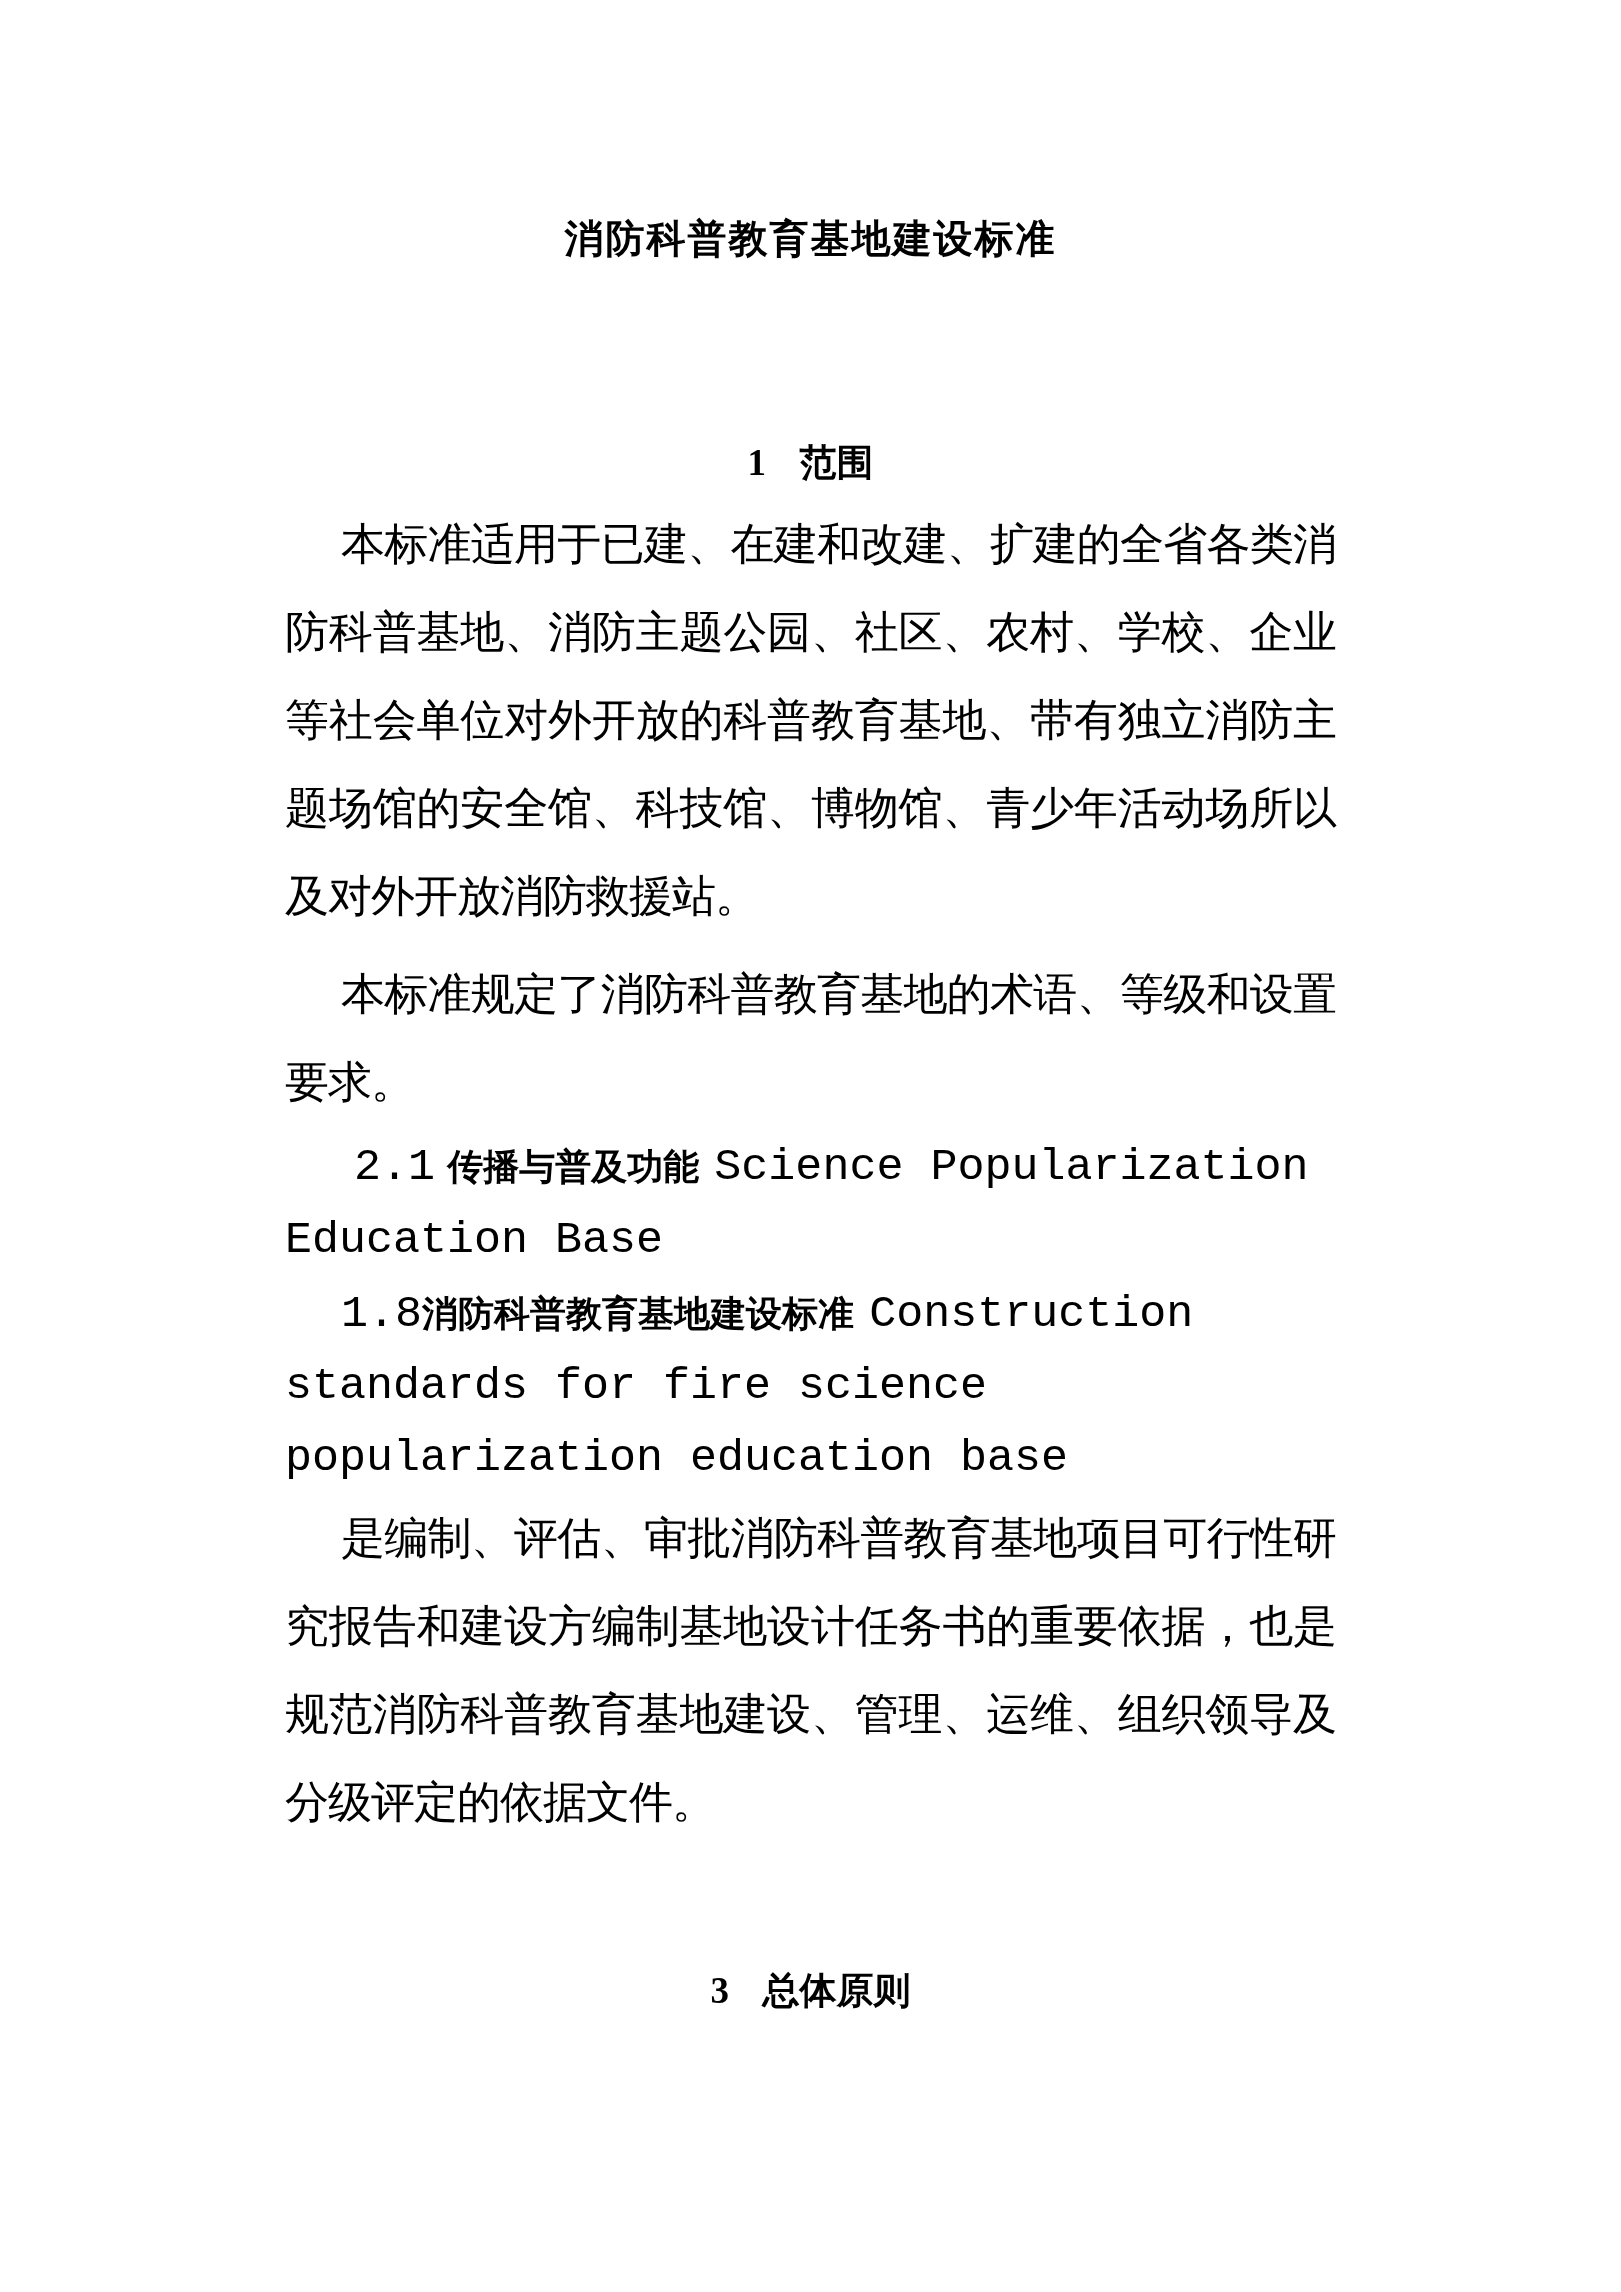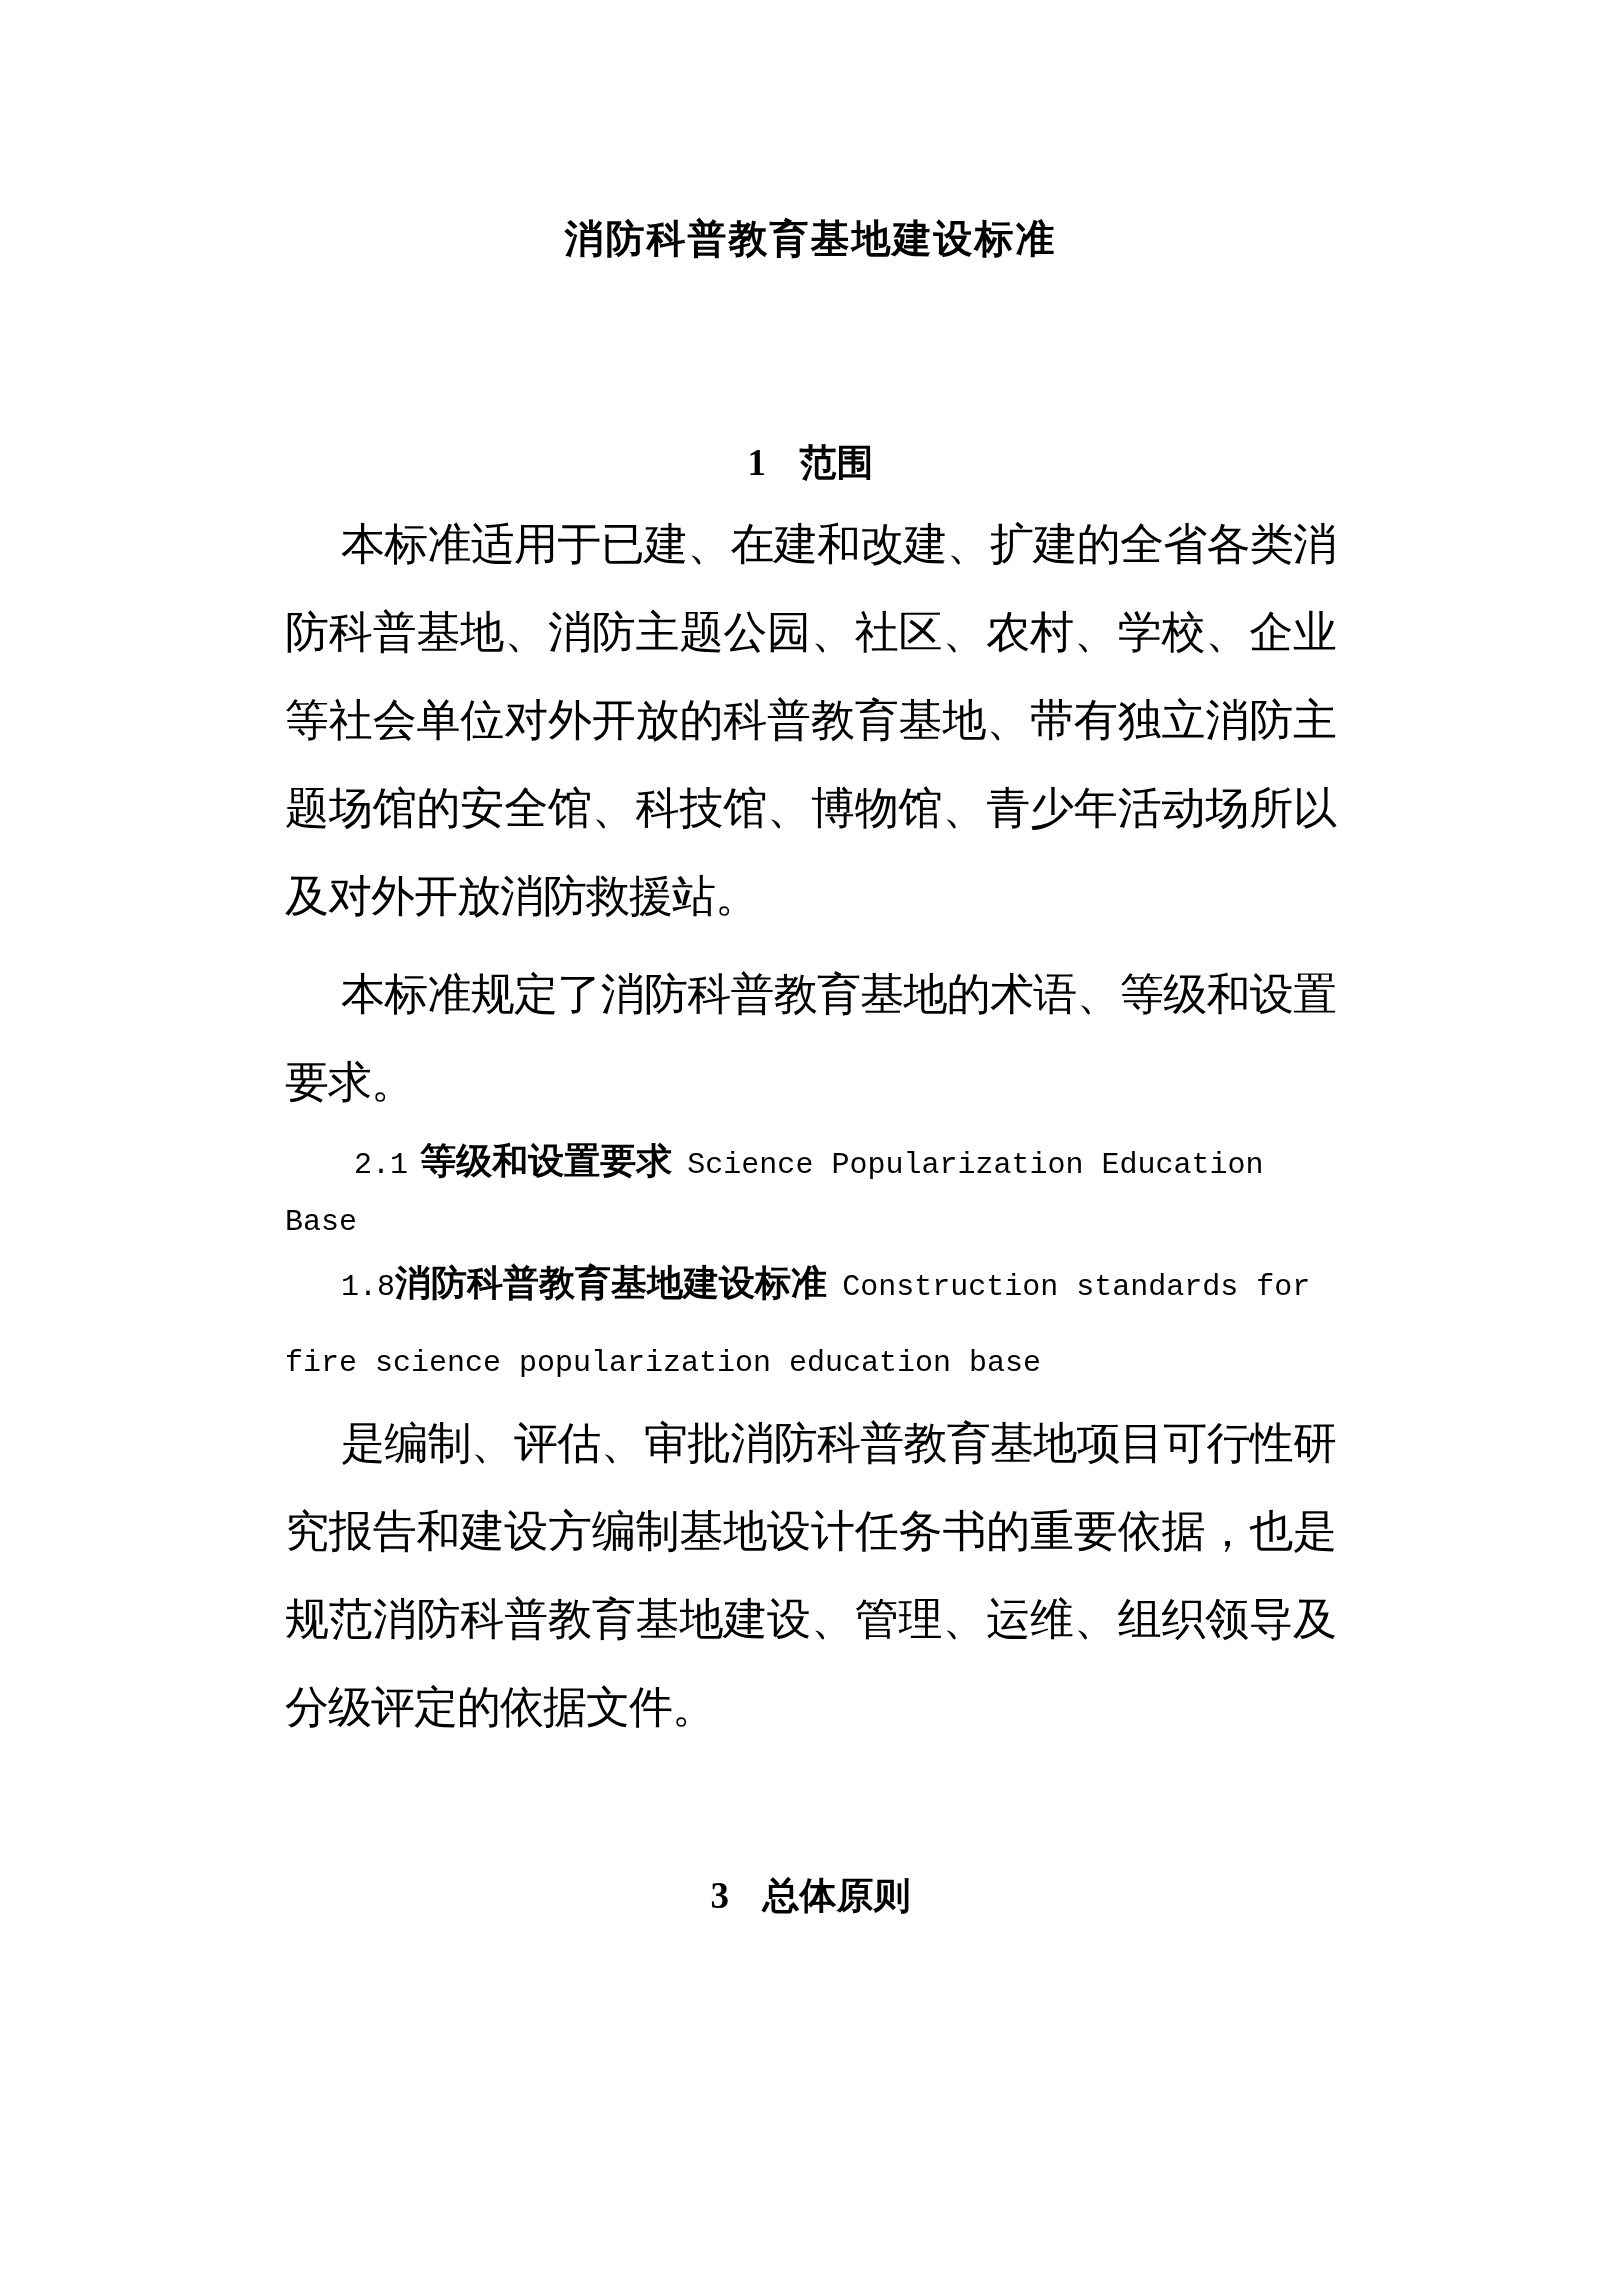--- a/index.html
+++ b/index.html
@@ -71,21 +71,21 @@
     font-size: 35px;
     line-height: 1.62;
     text-indent: 69px;
     text-align: left;
   }
   .term-line-21 { margin-top: 5.9px; }
   .term-line-22 { margin-top: 0; line-height: 71px; text-indent: 56px; }
   .term-num,
   .term-en {
     font-family: "Liberation Mono", "DejaVu Sans Mono", monospace;
-    font-size: 30px;
+    font-size: 45px;
   }
   .term-zh {
     font-family: "Liberation Sans", "DejaVu Sans", sans-serif;
     font-weight: bold;
     font-size: 36px;
     margin: 0 0.42em 0 0.34em;
   }
   .term-line-22 .term-zh { margin-left: 0; }
 
   
@@ -119,21 +119,21 @@
     <span class="sec-num">1</span><span class="sec-title">范围</span>
   </h2>
 
   <p class="body-lg para-2">本标准适用于已建、在建和改建、扩建的全省各类消防科普基地、消防主题公园、社区、农村、学校、企业等社会单位对外开放的科普教育基地、带有独立消防主题场馆的安全馆、科技馆、博物馆、青少年活动场所以及对外开放消防救援站。</p>
 
   <p class="body-lg para-1">本标准规定了消防科普教育基地的术语、等级和设置要求。</p>
 
 
 
   <p class="term-line term-line-21">
-    <span class="term-num">2.1</span><span class="term-zh">等级和设置要求</span><span class="term-en">Science Popularization Education Base</span>
+    <span class="term-num">2.1</span><span class="term-zh">传播与普及功能</span><span class="term-en">Science Popularization Education Base</span>
   </p>
 
 
   <p class="term-line term-line-22">
     <span class="term-num">1.8</span><span class="term-zh">消防科普教育基地建设标准</span><span class="term-en">Construction standards for fire science popularization education base</span>
   </p>
 
   <p class="body-lg def-2">是编制、评估、审批消防科普教育基地项目可行性研究报告和建设方编制基地设计任务书的重要依据，也是规范消防科普教育基地建设、管理、运维、组织领导及分级评定的依据文件。</p>
 
   <h2 class="sec-heading sec-heading-3">

